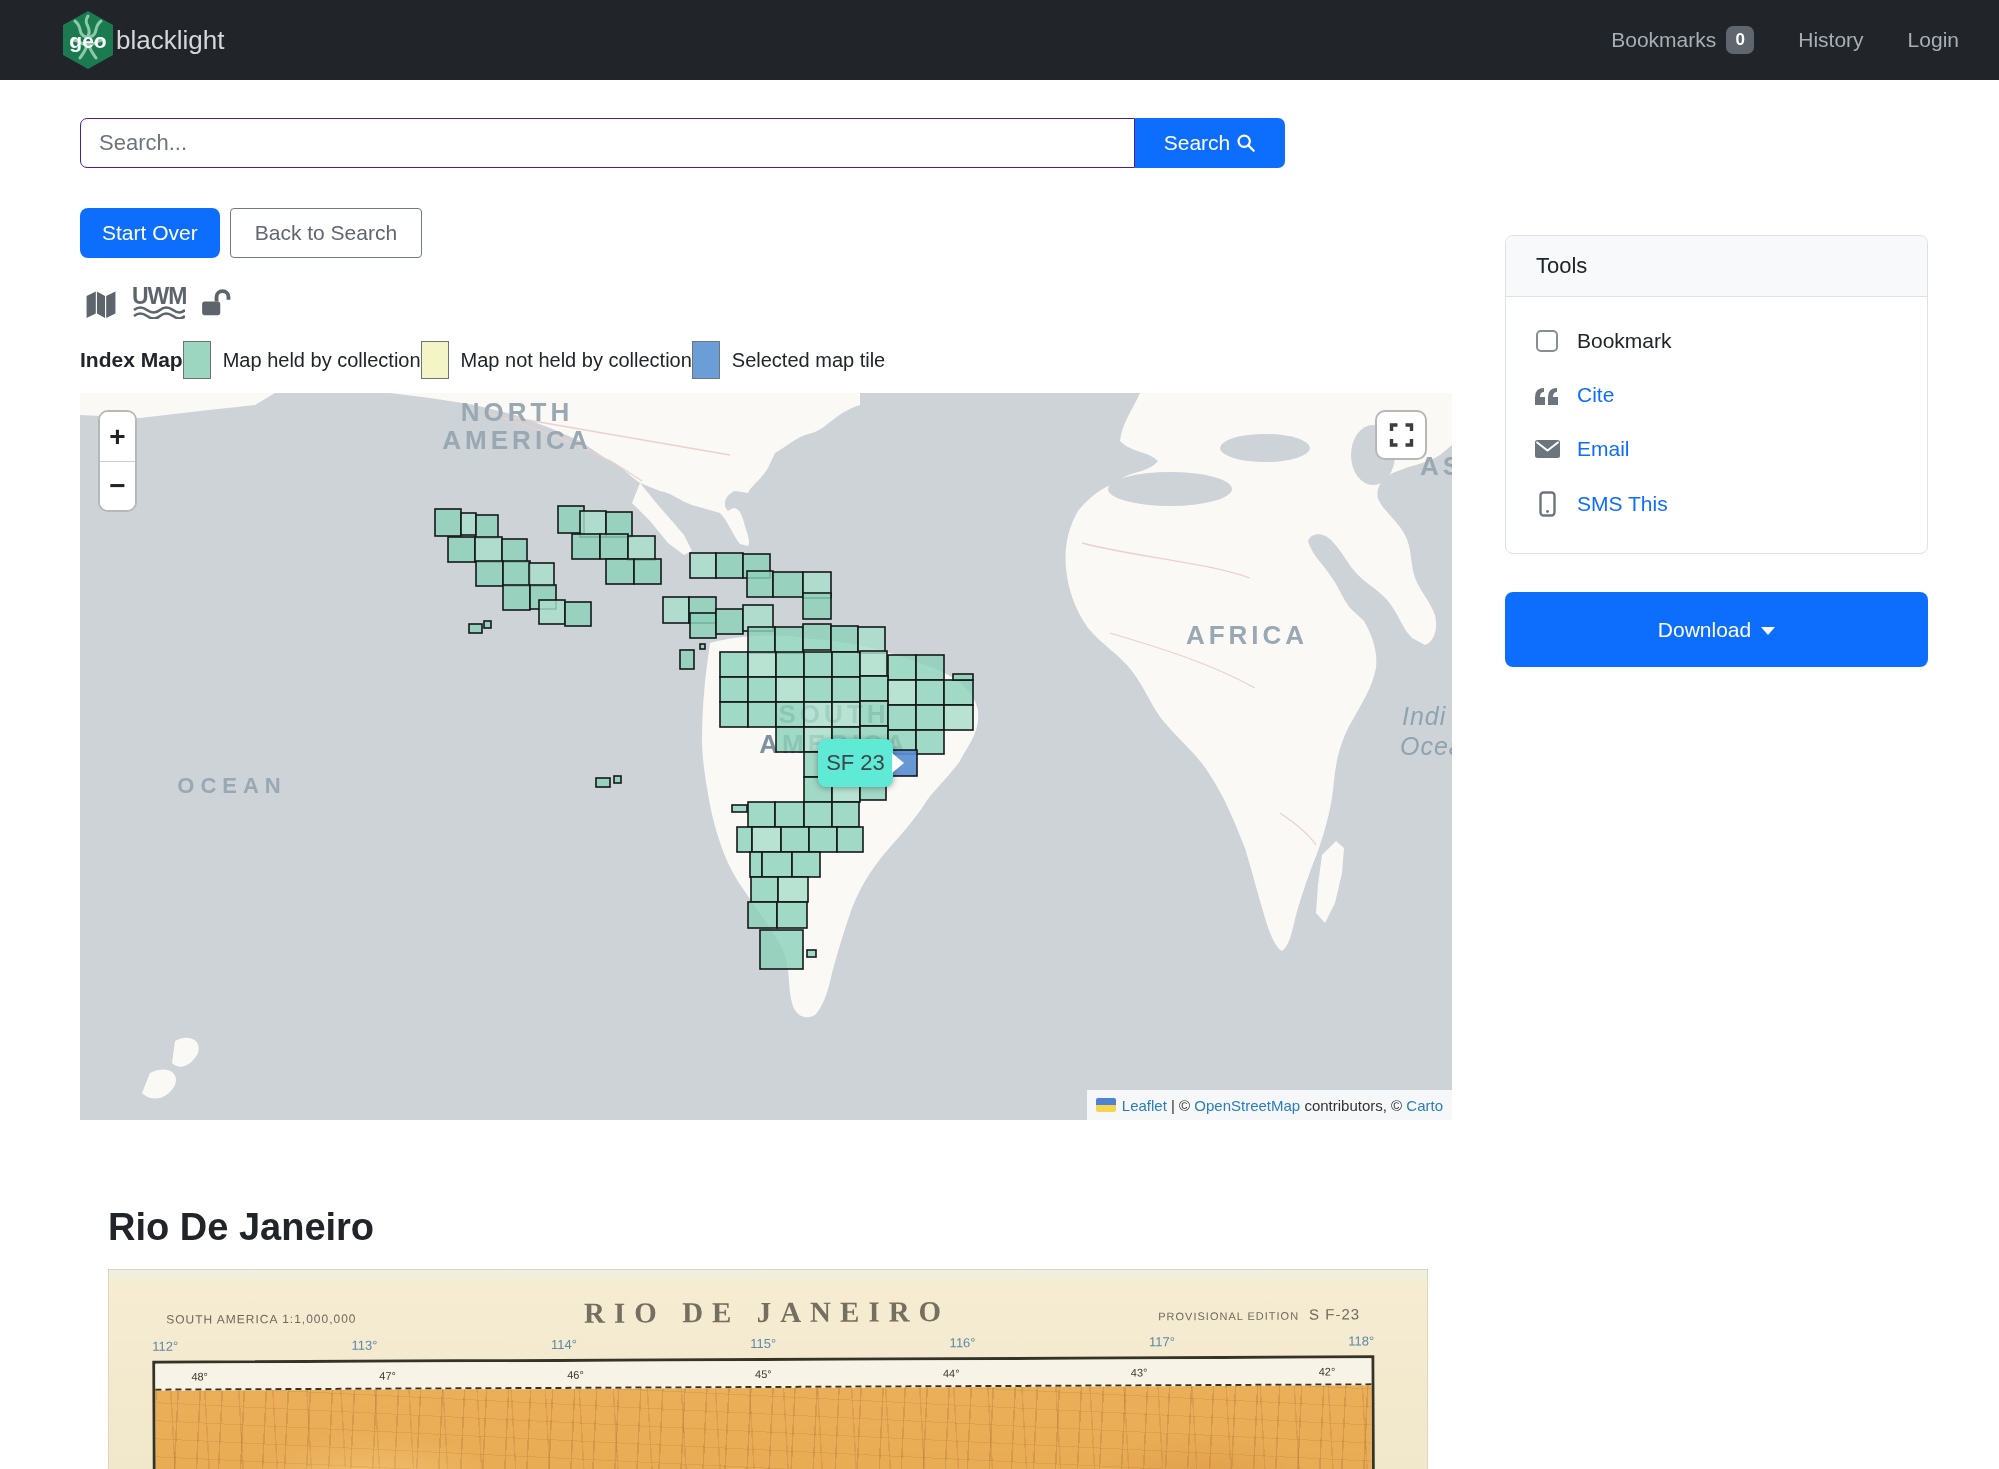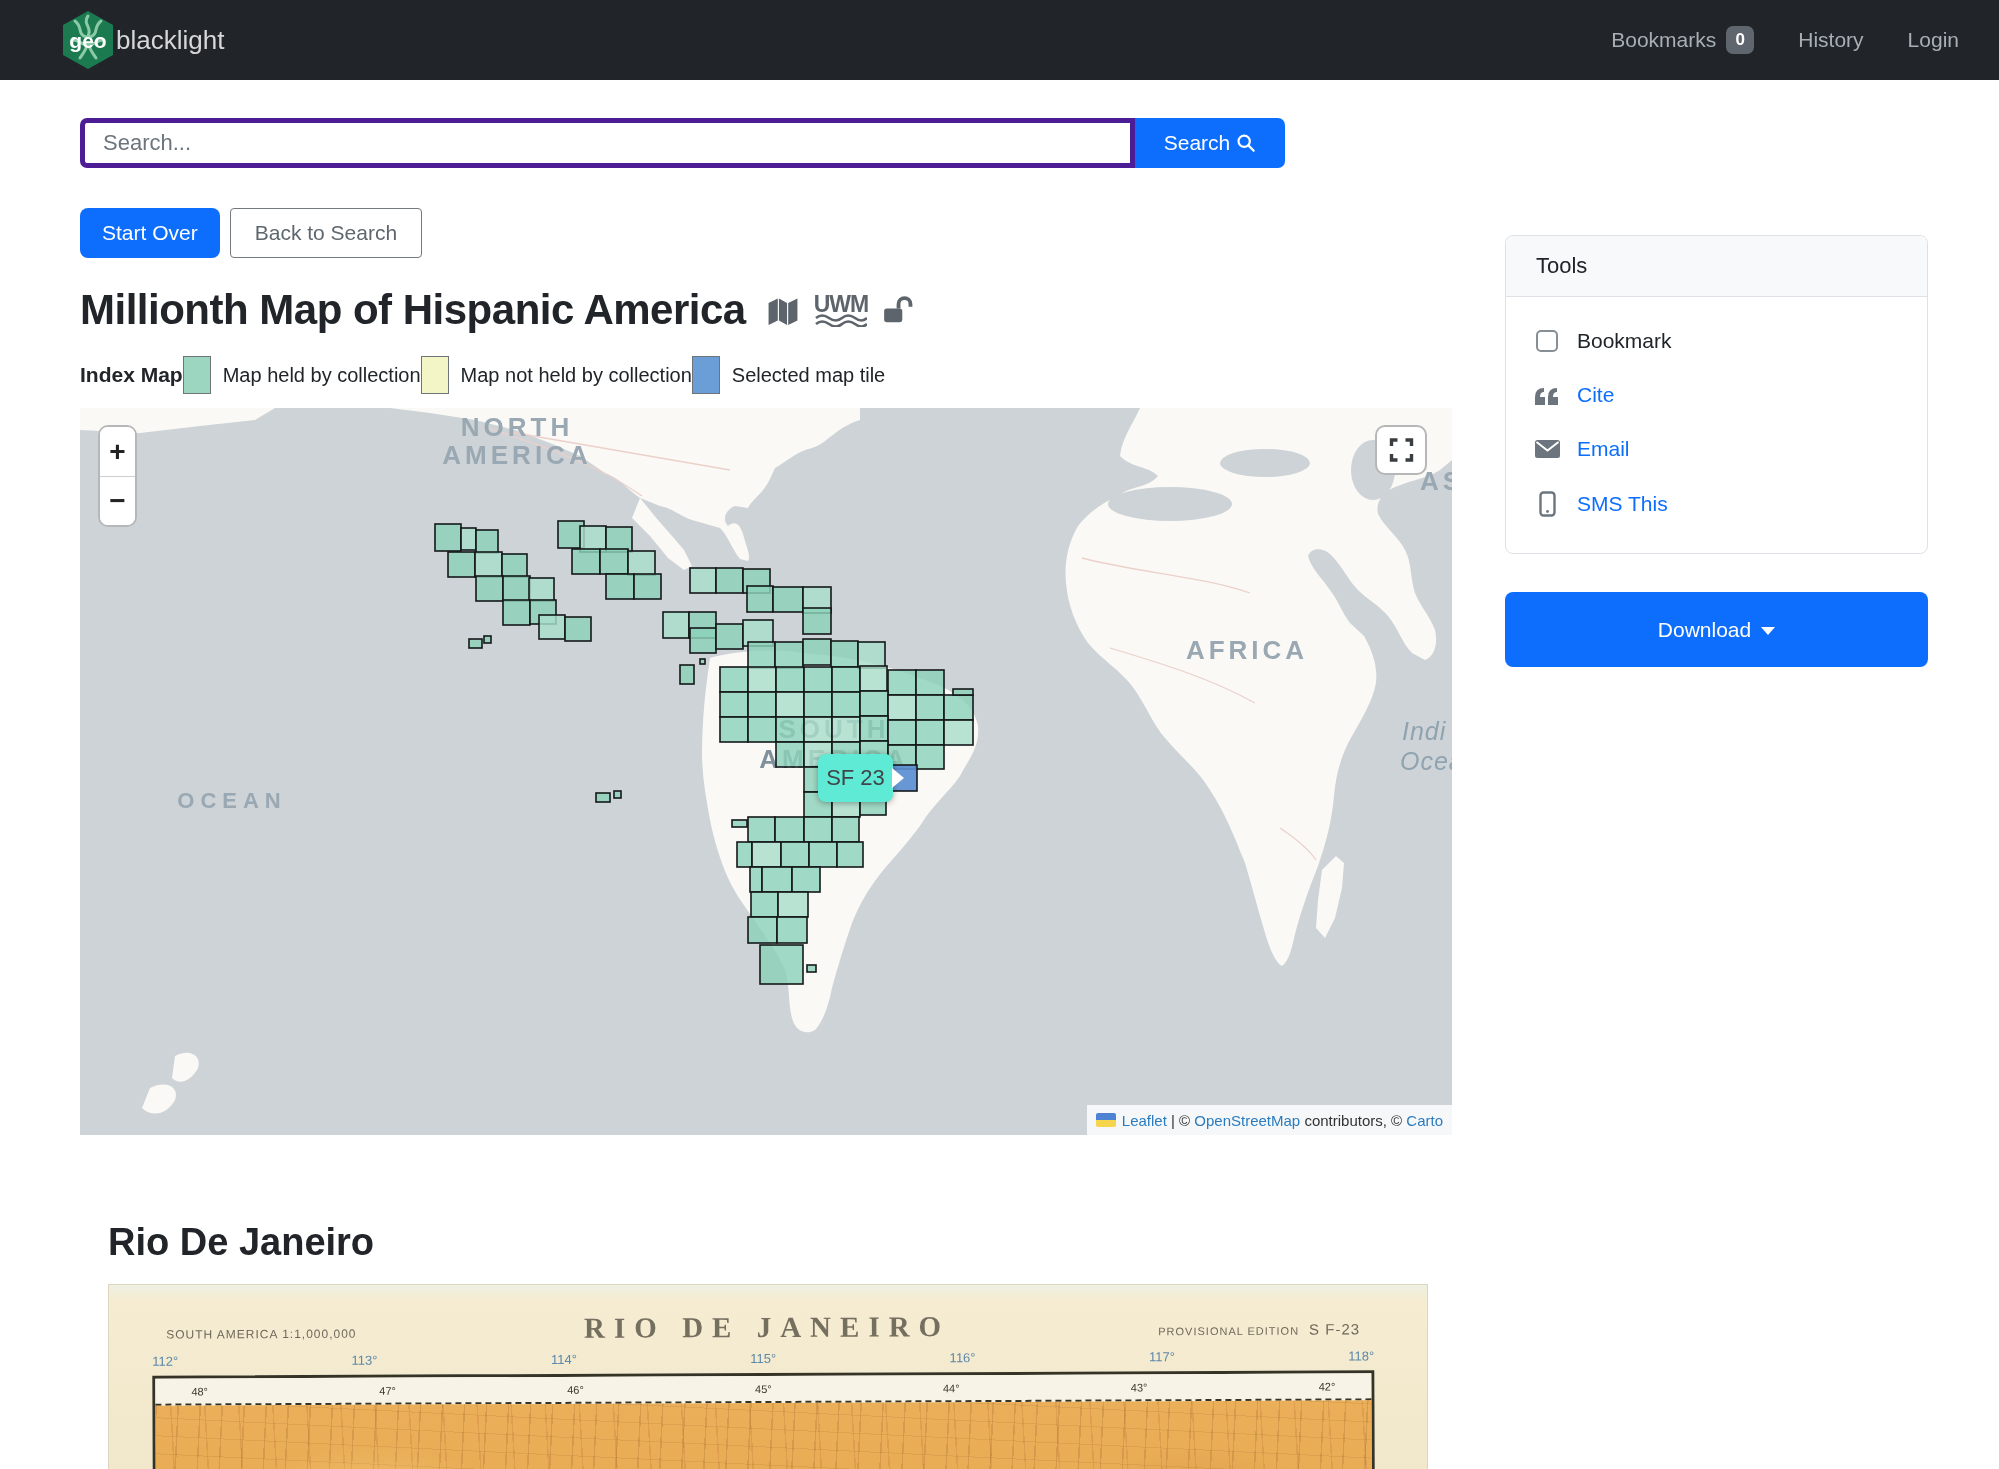--- a/index.html
+++ b/index.html
@@ -13,21 +13,21 @@
   .brand-rest { color:#d5d7d9; font-size:26px; margin-left:2px; }
   .nav-spacer { flex:1; }
   .nav-links { display:flex; align-items:center; gap:44px; }
   .nav-link { color:#a7aeb5; font-size:21px; cursor:pointer; display:flex; align-items:center; gap:10px; }
   .badge { background:#5f666d; color:#fff; font-size:17px; font-weight:bold;
     min-width:28px; height:28px; border-radius:7px; display:inline-flex;
     align-items:center; justify-content:center; padding:0 8px; }
 
   
   .search-row { display:flex; padding-left:80px; margin-top:38px; }
-  .search-input { width:1055px; height:50px; border:5px solid #4c1d95; border-radius:7px 0 0 7px;
+  .search-input { width:1055px; height:50px; border:1px solid #4c1d95; border-radius:7px 0 0 7px;
     font-size:22px; padding:0 18px; color:#212529; outline:none; }
   .search-input::placeholder { color:#6c757d; }
   .search-btn { width:150px; height:50px; background:#0d6efd; color:#fff; border:none;
     border-radius:0 7px 7px 0; font-size:21px; display:flex; align-items:center;
     justify-content:center; gap:6px; cursor:pointer; }
 
   
   .content { display:flex; padding:0 71px 0 80px; margin-top:40px; }
   .main { width:1372px; }
   .aside { width:423px; margin-left:53px; padding-top:27px; }
@@ -171,21 +171,20 @@
 
 <div class="content">
   <div class="main">
 
     <div class="btn-row">
       <button class="btn-primary">Start Over</button>
       <button class="btn-outline">Back to Search</button>
     </div>
 
     <div class="title-row">
-      <h1>Millionth Map of Hispanic America</h1>
       <span class="title-icons">
         <svg width="34" height="30" viewBox="0 0 29 26">
           <polygon points="2,7 10,3 10,22 2,26" fill="#5d646b"></polygon>
           <polygon points="11,3 18,7 18,26 11,22" fill="#5d646b"></polygon>
           <polygon points="19,7 27,3 27,22 19,26" fill="#5d646b"></polygon>
         </svg>
         <span class="uwm">
           <span class="uwm-text">UWM</span>
           <svg width="52" height="13" viewBox="0 0 52 13">
             <path d="M1,4 q6,-5 13,0 t13,0 t13,0 t12,0" stroke="#5d646b" stroke-width="2.6" fill="none"></path>

